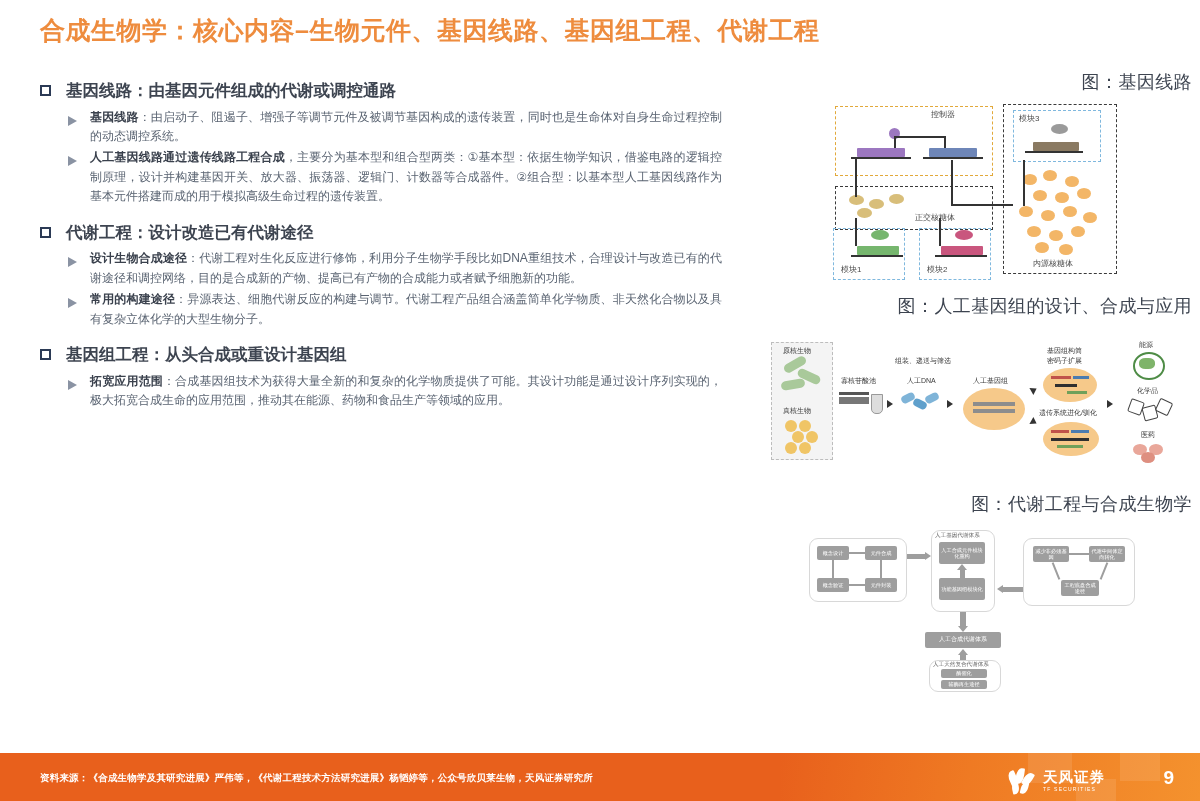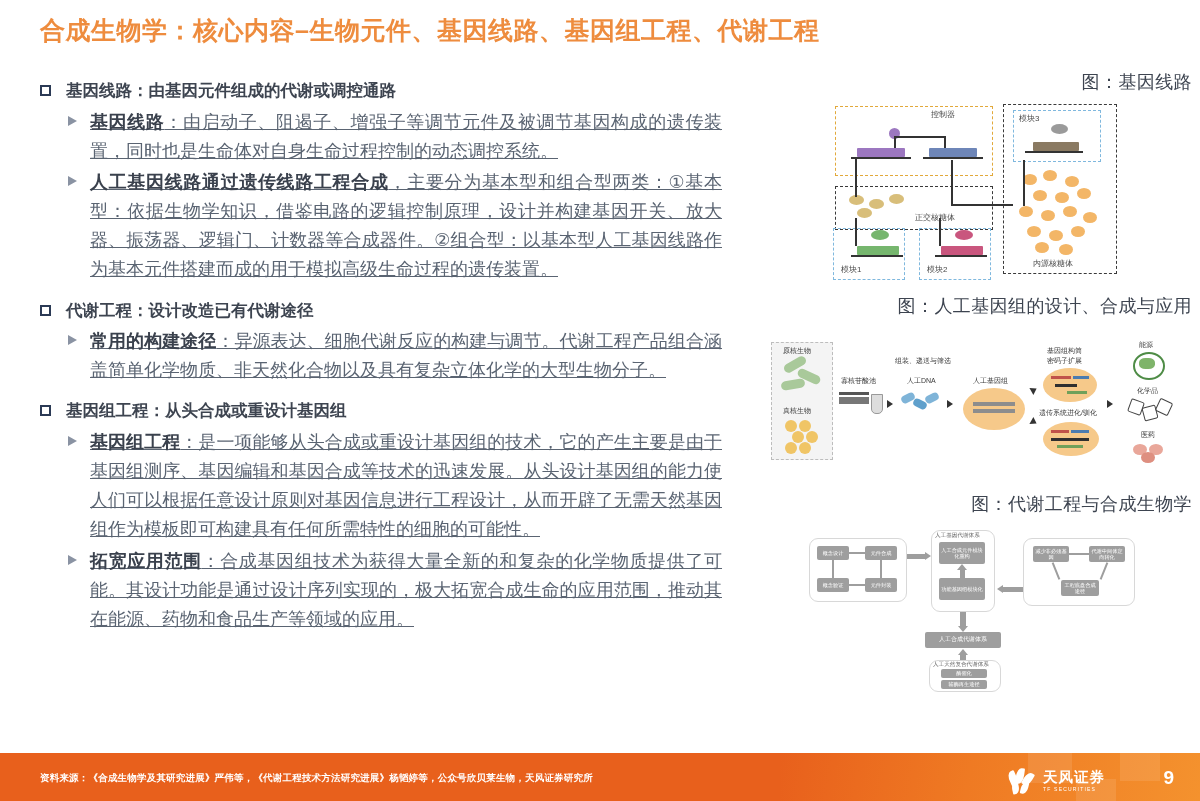--- a/index.html
+++ b/index.html
@@ -38,22 +38,22 @@
     font-size:16.5px;font-weight:bold;color:#3D4450;line-height:1.55;
   }
   .sub-row{display:flex;align-items:flex-start;margin-top:2px;}
   .arrow-bullet{
     flex:0 0 auto;margin-top:8px;margin-left:28px;margin-right:13px;
     width:0;height:0;
     border-top:5px solid transparent;border-bottom:5px solid transparent;
     border-left:9px solid #8A93A3;
   }
   .sub-text{
-    font-size:18px;color:#5A6472;line-height:1.62;
-    text-align:justify;width:632px;text-decoration:underline;
+    font-size:12px;color:#5A6472;line-height:1.62;
+    text-align:justify;width:632px;
   }
   .sub-text b{color:#3A414D;font-weight:bold;}
 
   
   .figs{position:absolute;left:762px;top:70px;width:430px;}
   .fig{margin-bottom:8px;}
   .fig-cap{
     text-align:right;font-size:18px;font-weight:normal;color:#3D4450;
     margin-bottom:6px;letter-spacing:.4px;
   }
@@ -146,32 +146,32 @@
       </div>
     </div>
 
     <div class="block">
       <div class="h-row">
         <div class="sq-bullet"></div>
         <div class="h-text">代谢工程：设计改造已有代谢途径</div>
       </div>
       <div class="sub-row">
         <div class="arrow-bullet"></div>
+        <div class="sub-text"><b>设计生物合成途径</b><span>：代谢工程对生化反应进行修饰，利用分子生物学手段比如DNA重组技术，合理设计与改造已有的代谢途径和调控网络，目的是合成新的产物、提高已有产物的合成能力或者赋予细胞新的功能。</span></div>
+      </div>
+      <div class="sub-row">
+        <div class="arrow-bullet"></div>
         <div class="sub-text"><b>常用的构建途径</b><span>：异源表达、细胞代谢反应的构建与调节。代谢工程产品组合涵盖简单化学物质、非天然化合物以及具有复杂立体化学的大型生物分子。</span></div>
       </div>
     </div>
 
     <div class="block">
       <div class="h-row">
         <div class="sq-bullet"></div>
         <div class="h-text">基因组工程：从头合成或重设计基因组</div>
-      </div>
-      <div class="sub-row">
-        <div class="arrow-bullet"></div>
-        <div class="sub-text"><b>基因组工程</b><span>：是一项能够从头合成或重设计基因组的技术，它的产生主要是由于基因组测序、基因编辑和基因合成等技术的迅速发展。从头设计基因组的能力使人们可以根据任意设计原则对基因信息进行工程设计，从而开辟了无需天然基因组作为模板即可构建具有任何所需特性的细胞的可能性。</span></div>
       </div>
       <div class="sub-row">
         <div class="arrow-bullet"></div>
         <div class="sub-text"><b>拓宽应用范围</b><span>：合成基因组技术为获得大量全新的和复杂的化学物质提供了可能。其设计功能是通过设计序列实现的，极大拓宽合成生命的应用范围，推动其在能源、药物和食品生产等领域的应用。</span></div>
       </div>
     </div>
 
   </div>
 
   <div class="figs">

